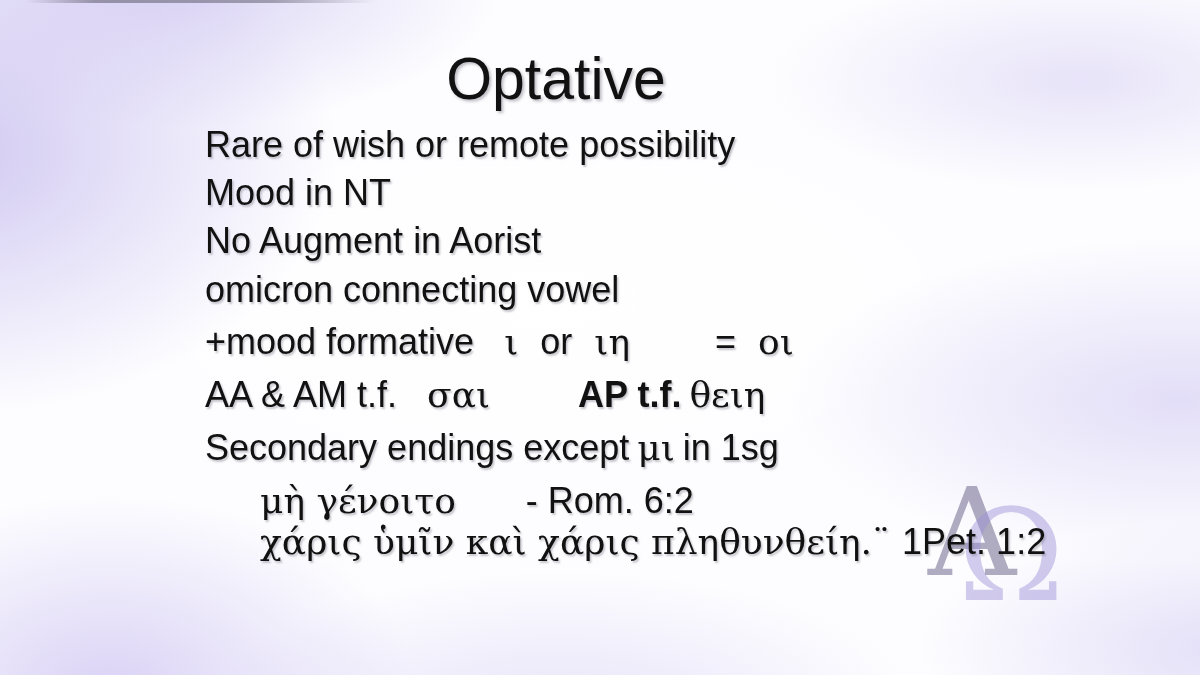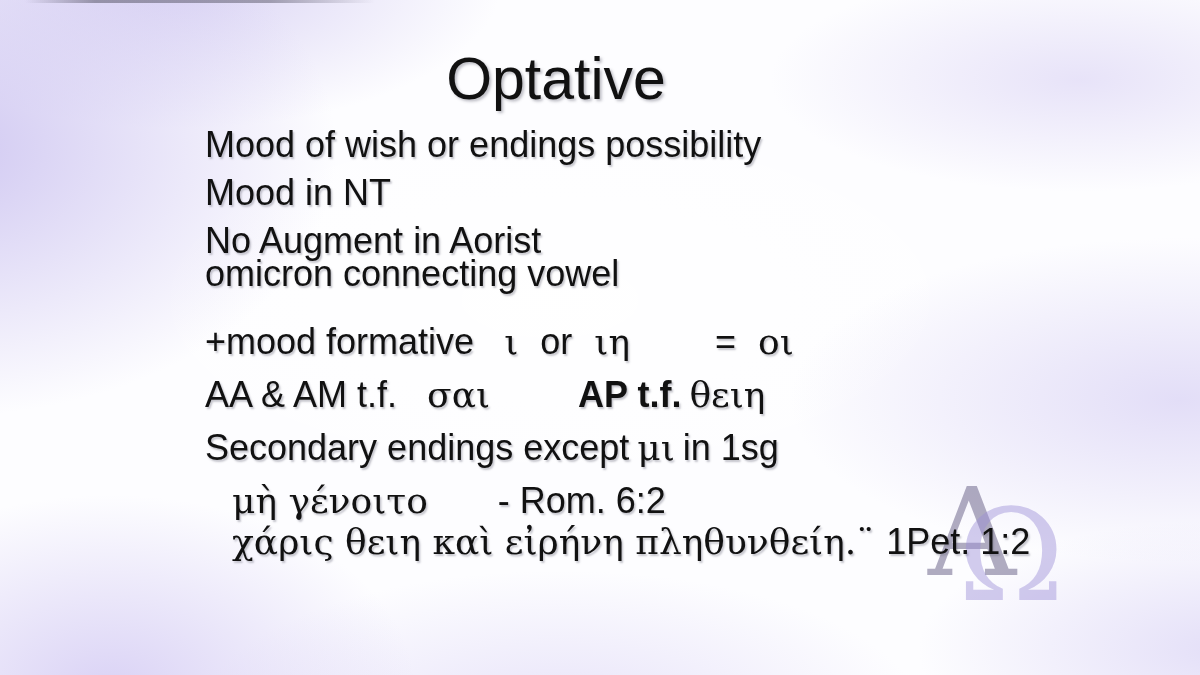--- a/index.html
+++ b/index.html
@@ -52,35 +52,35 @@
     white-space: nowrap;
     font-size: 36px;
     line-height: 1;
     text-shadow: 1.5px 1.5px 2px rgba(110,110,125,0.4);
     z-index: 3;
   }
   .greek {
     font-family: "DejaVu Serif", serif;
   }
   .example {
-    left: 232px;
+    left: 260px;
   }
   
   .g8  { margin-left: 8px; margin-top: 29px; }
   .g14 { margin-left: 12px; }
   .g22 { margin-left: 22px; }
   .g30 { margin-left: 30px; }
   .g70 { margin-left: 70px; }
   .g85 { margin-left: 85px; }
   .g88 { margin-left: 88px; font-weight: bold; }
   
   .l1 { top: 127px; }
   .l2 { top: 175px; }
   .l3 { top: 223px; }
-  .l4 { top: 256px; }
+  .l4 { top: 272px; }
   .l5 { top: 324px; }
   .l6 { top: 377px; }
   .l7 { top: 430px; text-align: right; }
   .l8 { top: 483px; }
   .l9 { top: 524px; }
   
   .watermark {
     position: absolute;
     z-index: 1;
   }
@@ -110,21 +110,21 @@
 
   <div class="top-smudge"></div>
 
   <div class="watermark">
     <span class="wm-alpha">Α</span>
     <span class="wm-omega">Ω</span>
   </div>
 
   <h1 class="title">Optative</h1>
 
-  <div class="line l1">Mood of wish or endings possibility</div>
+  <div class="line l1">Rare of wish or remote possibility</div>
   <div class="line l2">Mood in NT</div>
   <div class="line l3">No Augment in Aorist</div>
   <div class="line l4">omicron connecting vowel</div>
 
   <div class="line l5">
     <span>+mood formative</span><span class="greek g30">ι</span><span class="g22">or</span><span class="greek g22">ιη</span><span class="g85">=</span><span class="greek g22">οι</span>
   </div>
 
   <div class="line l6">
     <span>AA &amp; AM t.f.</span><span class="greek g30">σαι</span><span class="g88">AP t.f.</span><span class="greek g8">θειη</span>
@@ -132,16 +132,16 @@
 
   <div class="line l7">
     <span>Secondary endings except</span><span class="greek g8">μι</span><span class="g8">in 1sg</span>
   </div>
 
   <div class="line example l8">
     <span class="greek">μὴ γένοιτο</span><span class="g70">- Rom. 6:2</span>
   </div>
 
   <div class="line example l9">
-    <span class="greek">χάρις θειη καὶ εἰρήνη πληθυνθείη.¨</span><span class="g14">1Pet. 1:2</span>
+    <span class="greek">χάρις ὑμῖν καὶ χάρις πληθυνθείη.¨</span><span class="g14">1Pet. 1:2</span>
   </div>
 
 </div>
 
 </body></html>

